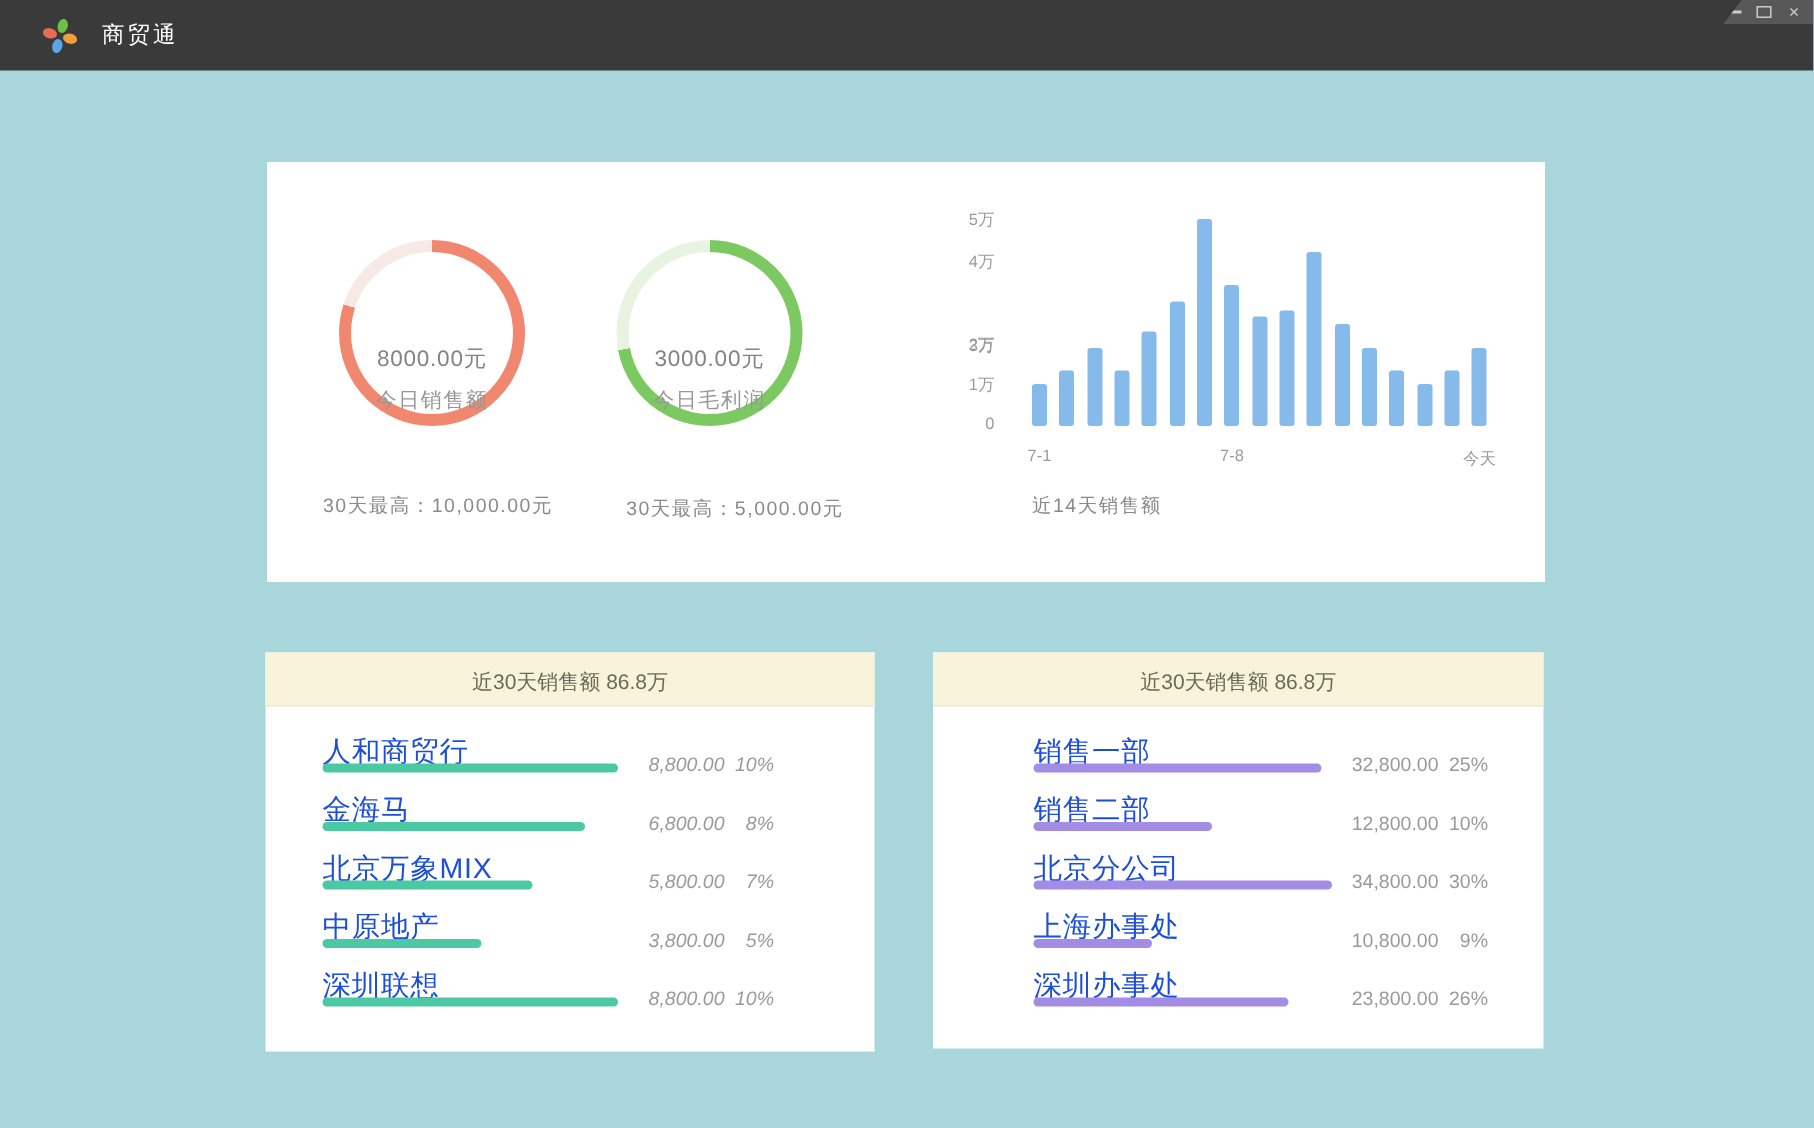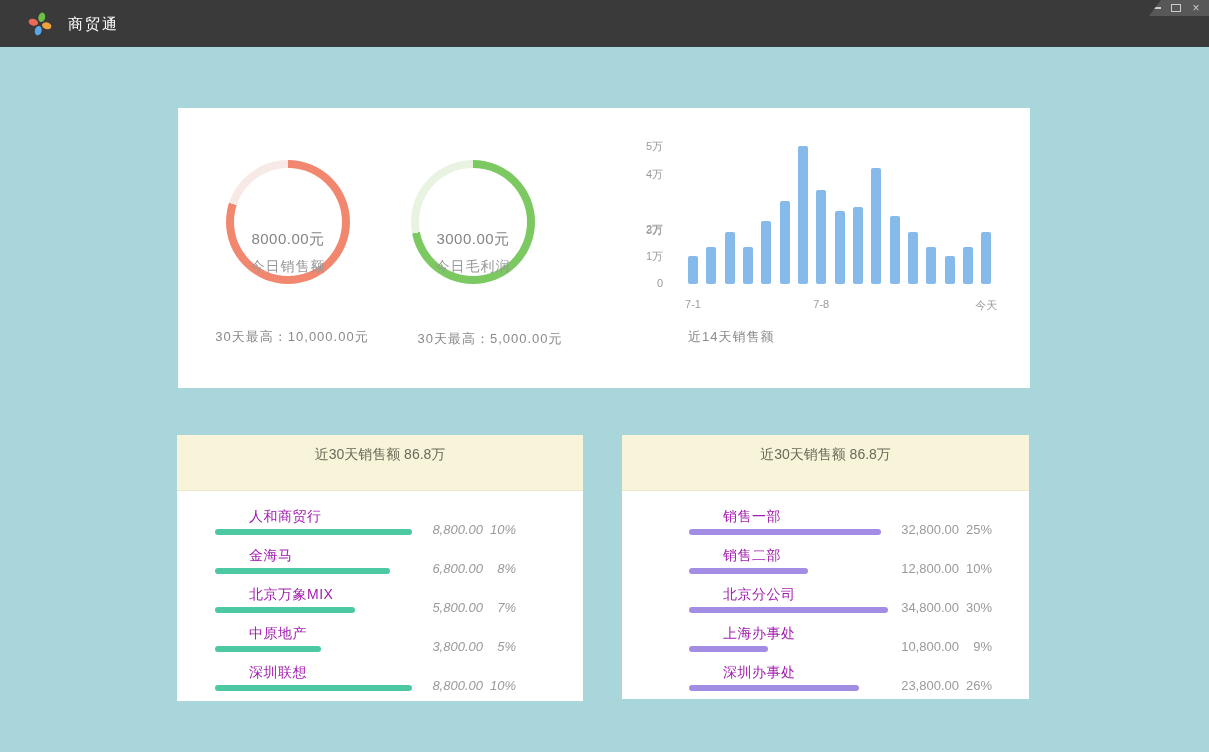--- a/index.html
+++ b/index.html
@@ -22,21 +22,21 @@
   .ic-min { width:9px; height:2px; background:#cccccc; display:inline-block; }
   .ic-max { width:10px; height:8px; border:1px solid #cccccc; display:inline-block; }
   .ic-close { color:#cccccc; font-size:12px; line-height:12px; }
 
   
   .card { position:absolute; background:#ffffff; }
   .card-top { left:178px; top:108px; width:852px; height:280px; }
   .card-customers { left:177px; top:435px; width:406px; height:266px; }
   .card-departments { left:622px; top:435px; width:407px; height:264px; }
 
-  .card-header { height:56px; line-height:38px; text-align:center; background:#f8f4da;
+  .card-header { height:36px; line-height:38px; text-align:center; background:#f8f4da;
                  border-bottom:1px solid #eee8cd; color:#6a6a58; font-size:14px; }
 
   
   .donut { position:absolute; width:124px; height:124px; border-radius:50%; }
   .donut-hole { position:absolute; inset:8px; background:#ffffff; border-radius:50%;
                 display:flex; flex-direction:column; align-items:center; justify-content:flex-end; gap:9px; }
   .donut-value { font-size:15px; color:#848484; letter-spacing:0.5px; }
   .donut-label { font-size:14px; color:#979797; letter-spacing:1px; }
   #donut-sales { left:48px; top:52px; }
   #donut-profit { left:233px; top:52px; }
@@ -50,21 +50,21 @@
   .bar { position:absolute; width:10px; border-radius:2px; }
   .x-tick { position:absolute; width:80px; text-align:center; font-size:11px; color:#9b9b9b; }
   .bar-caption { position:absolute; left:510px; top:220px; width:300px; text-align:left;
                  font-size:13px; color:#8a8a8a; letter-spacing:1px; }
 
   
   .hbar-rows { position:relative; padding-top:16px; }
   .card-customers  .hbar-rows { padding-left:38px; }
   .card-departments .hbar-rows { padding-left:67px; }
   .hbar-row { position:relative; height:39px; }
-  .hbar-label { position:absolute; left:0; top:1px; font-size:14px; color:#a21caf; letter-spacing:0.5px;margin-left:34px; }
+  .hbar-label { position:absolute; left:0; top:1px; font-size:19px; color:#1d4ed8; letter-spacing:0.5px; }
   .hbar-bar { position:absolute; left:0; top:22px; height:6px; border-radius:3px; }
   .hbar-values { position:absolute; top:15px; display:flex; font-size:13px; color:#9a9a9a; }
   .card-customers  .hbar-values { right:67px;font-style:italic; }
   .card-departments .hbar-values { right:37px; }
   .hbar-amount { min-width:72px; text-align:right; }
   .hbar-percent { min-width:33px; text-align:right; }
 </style>
 </head>
 <body>
 

